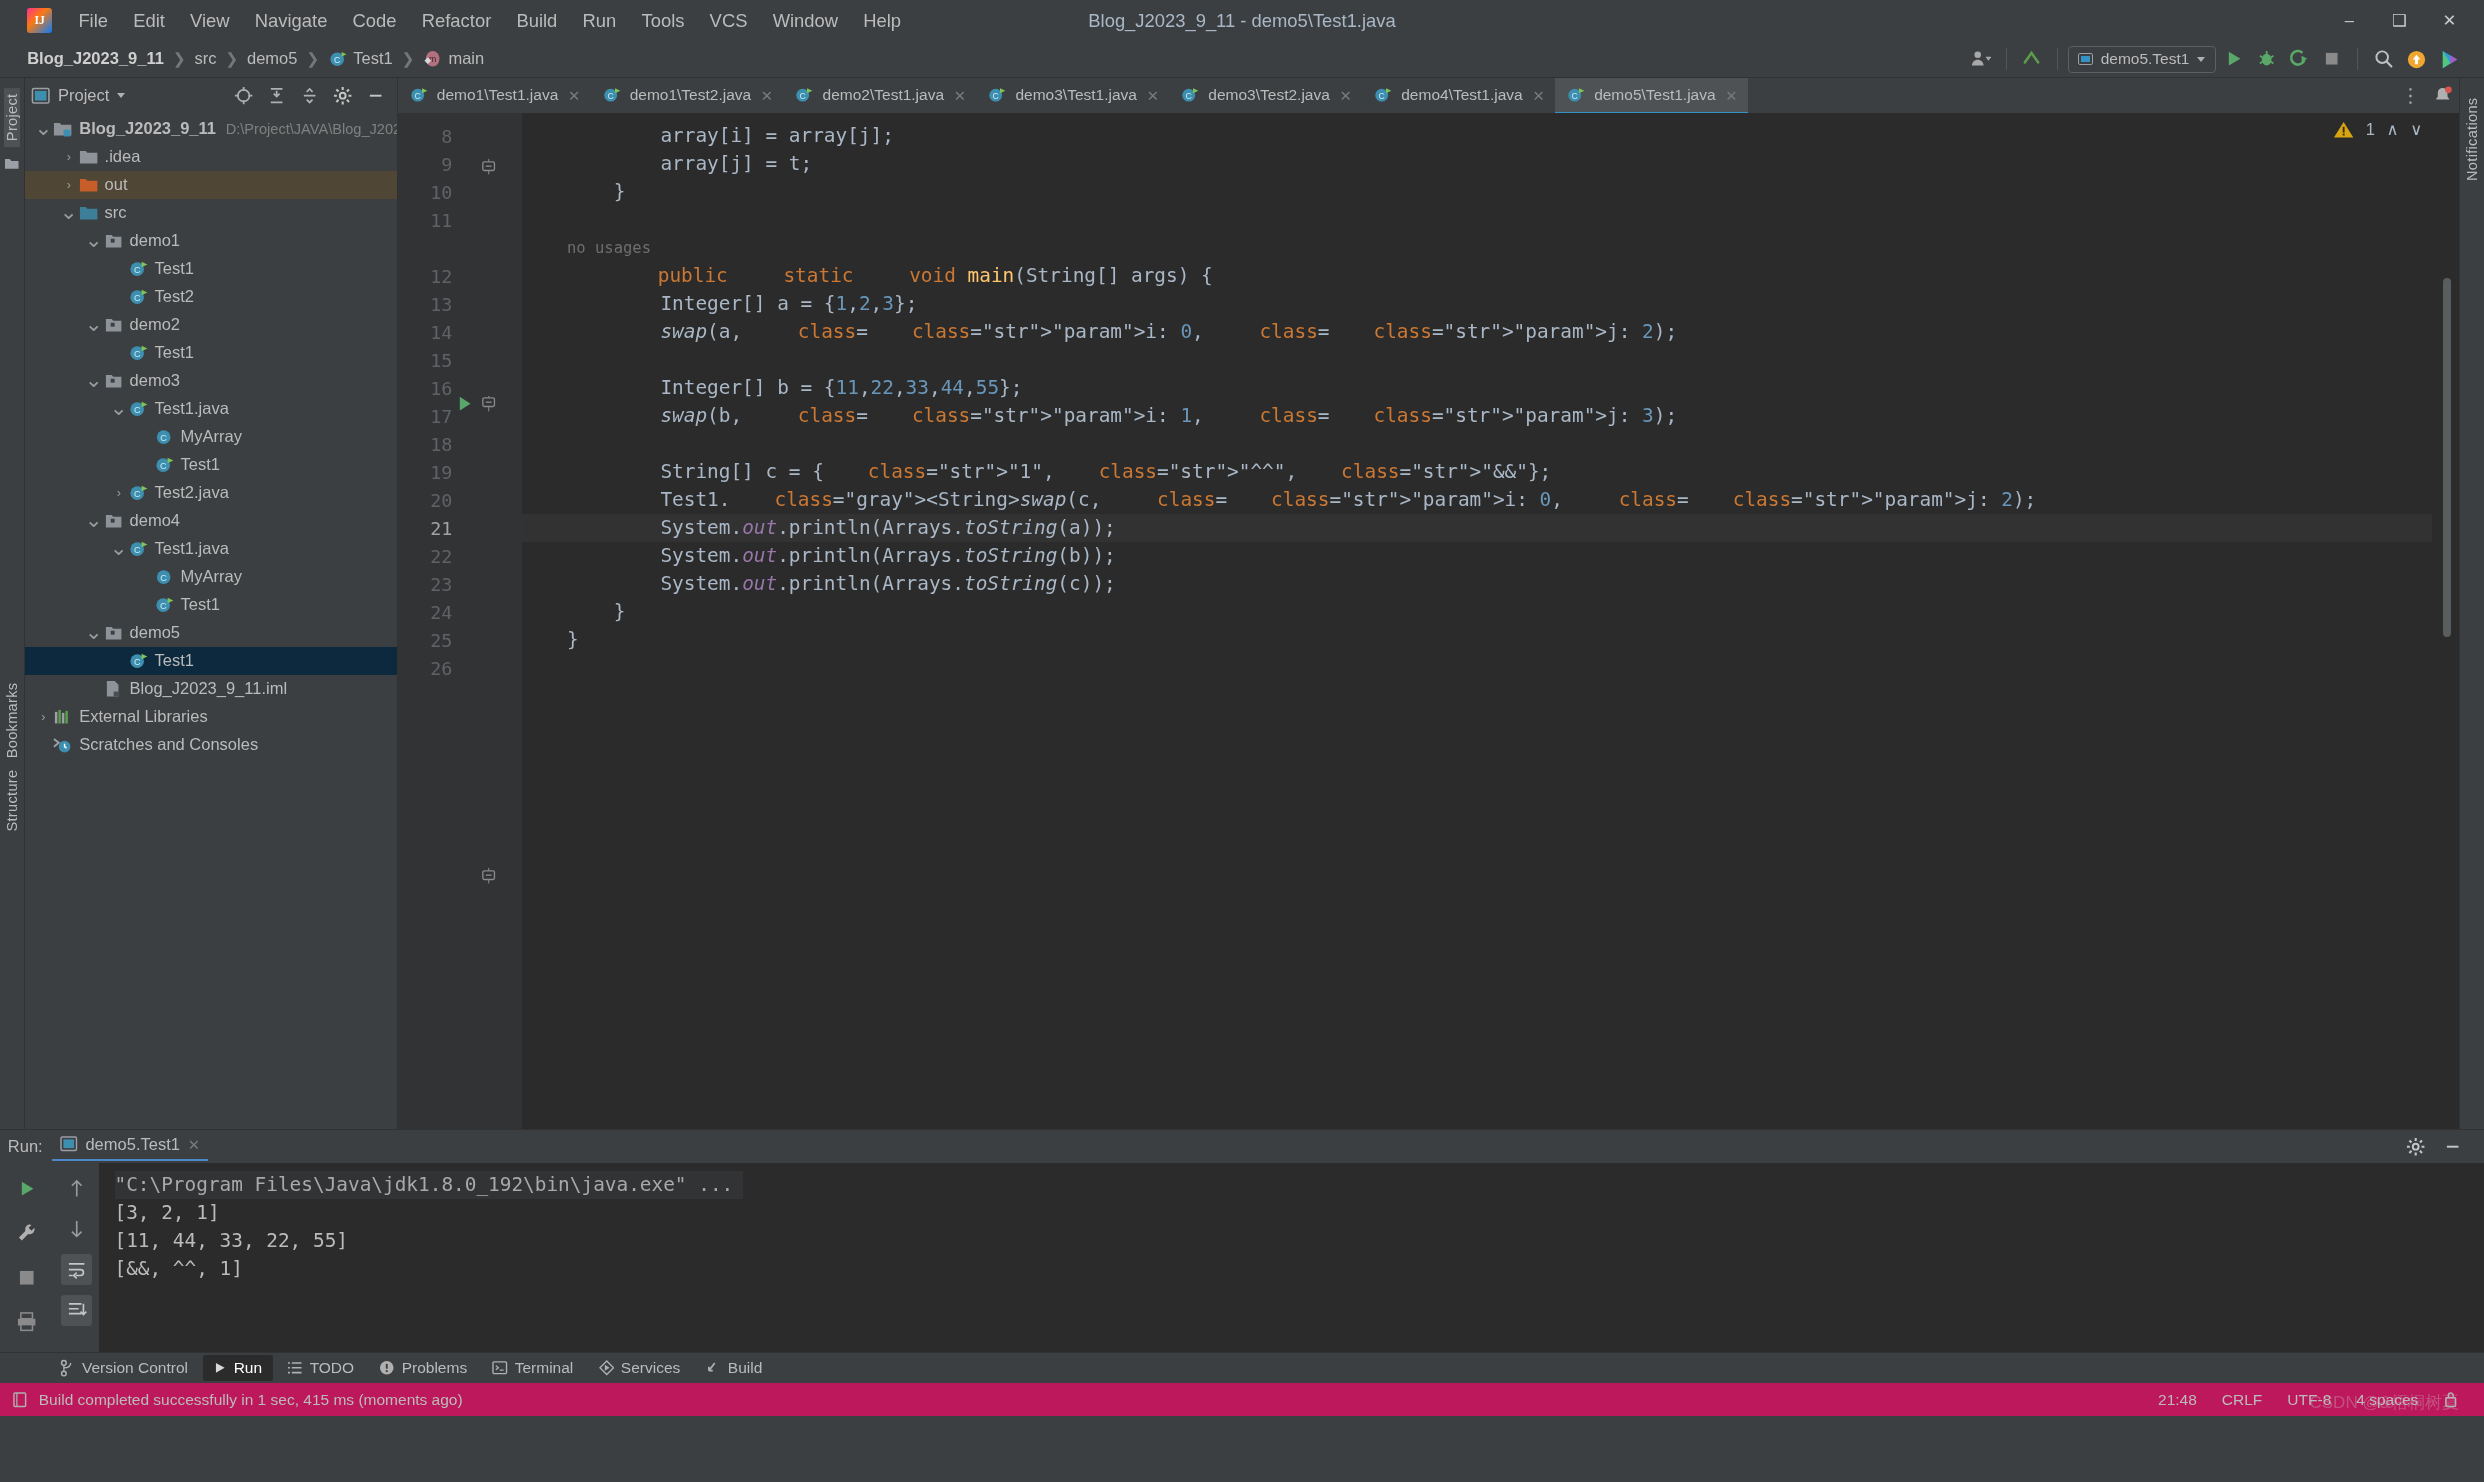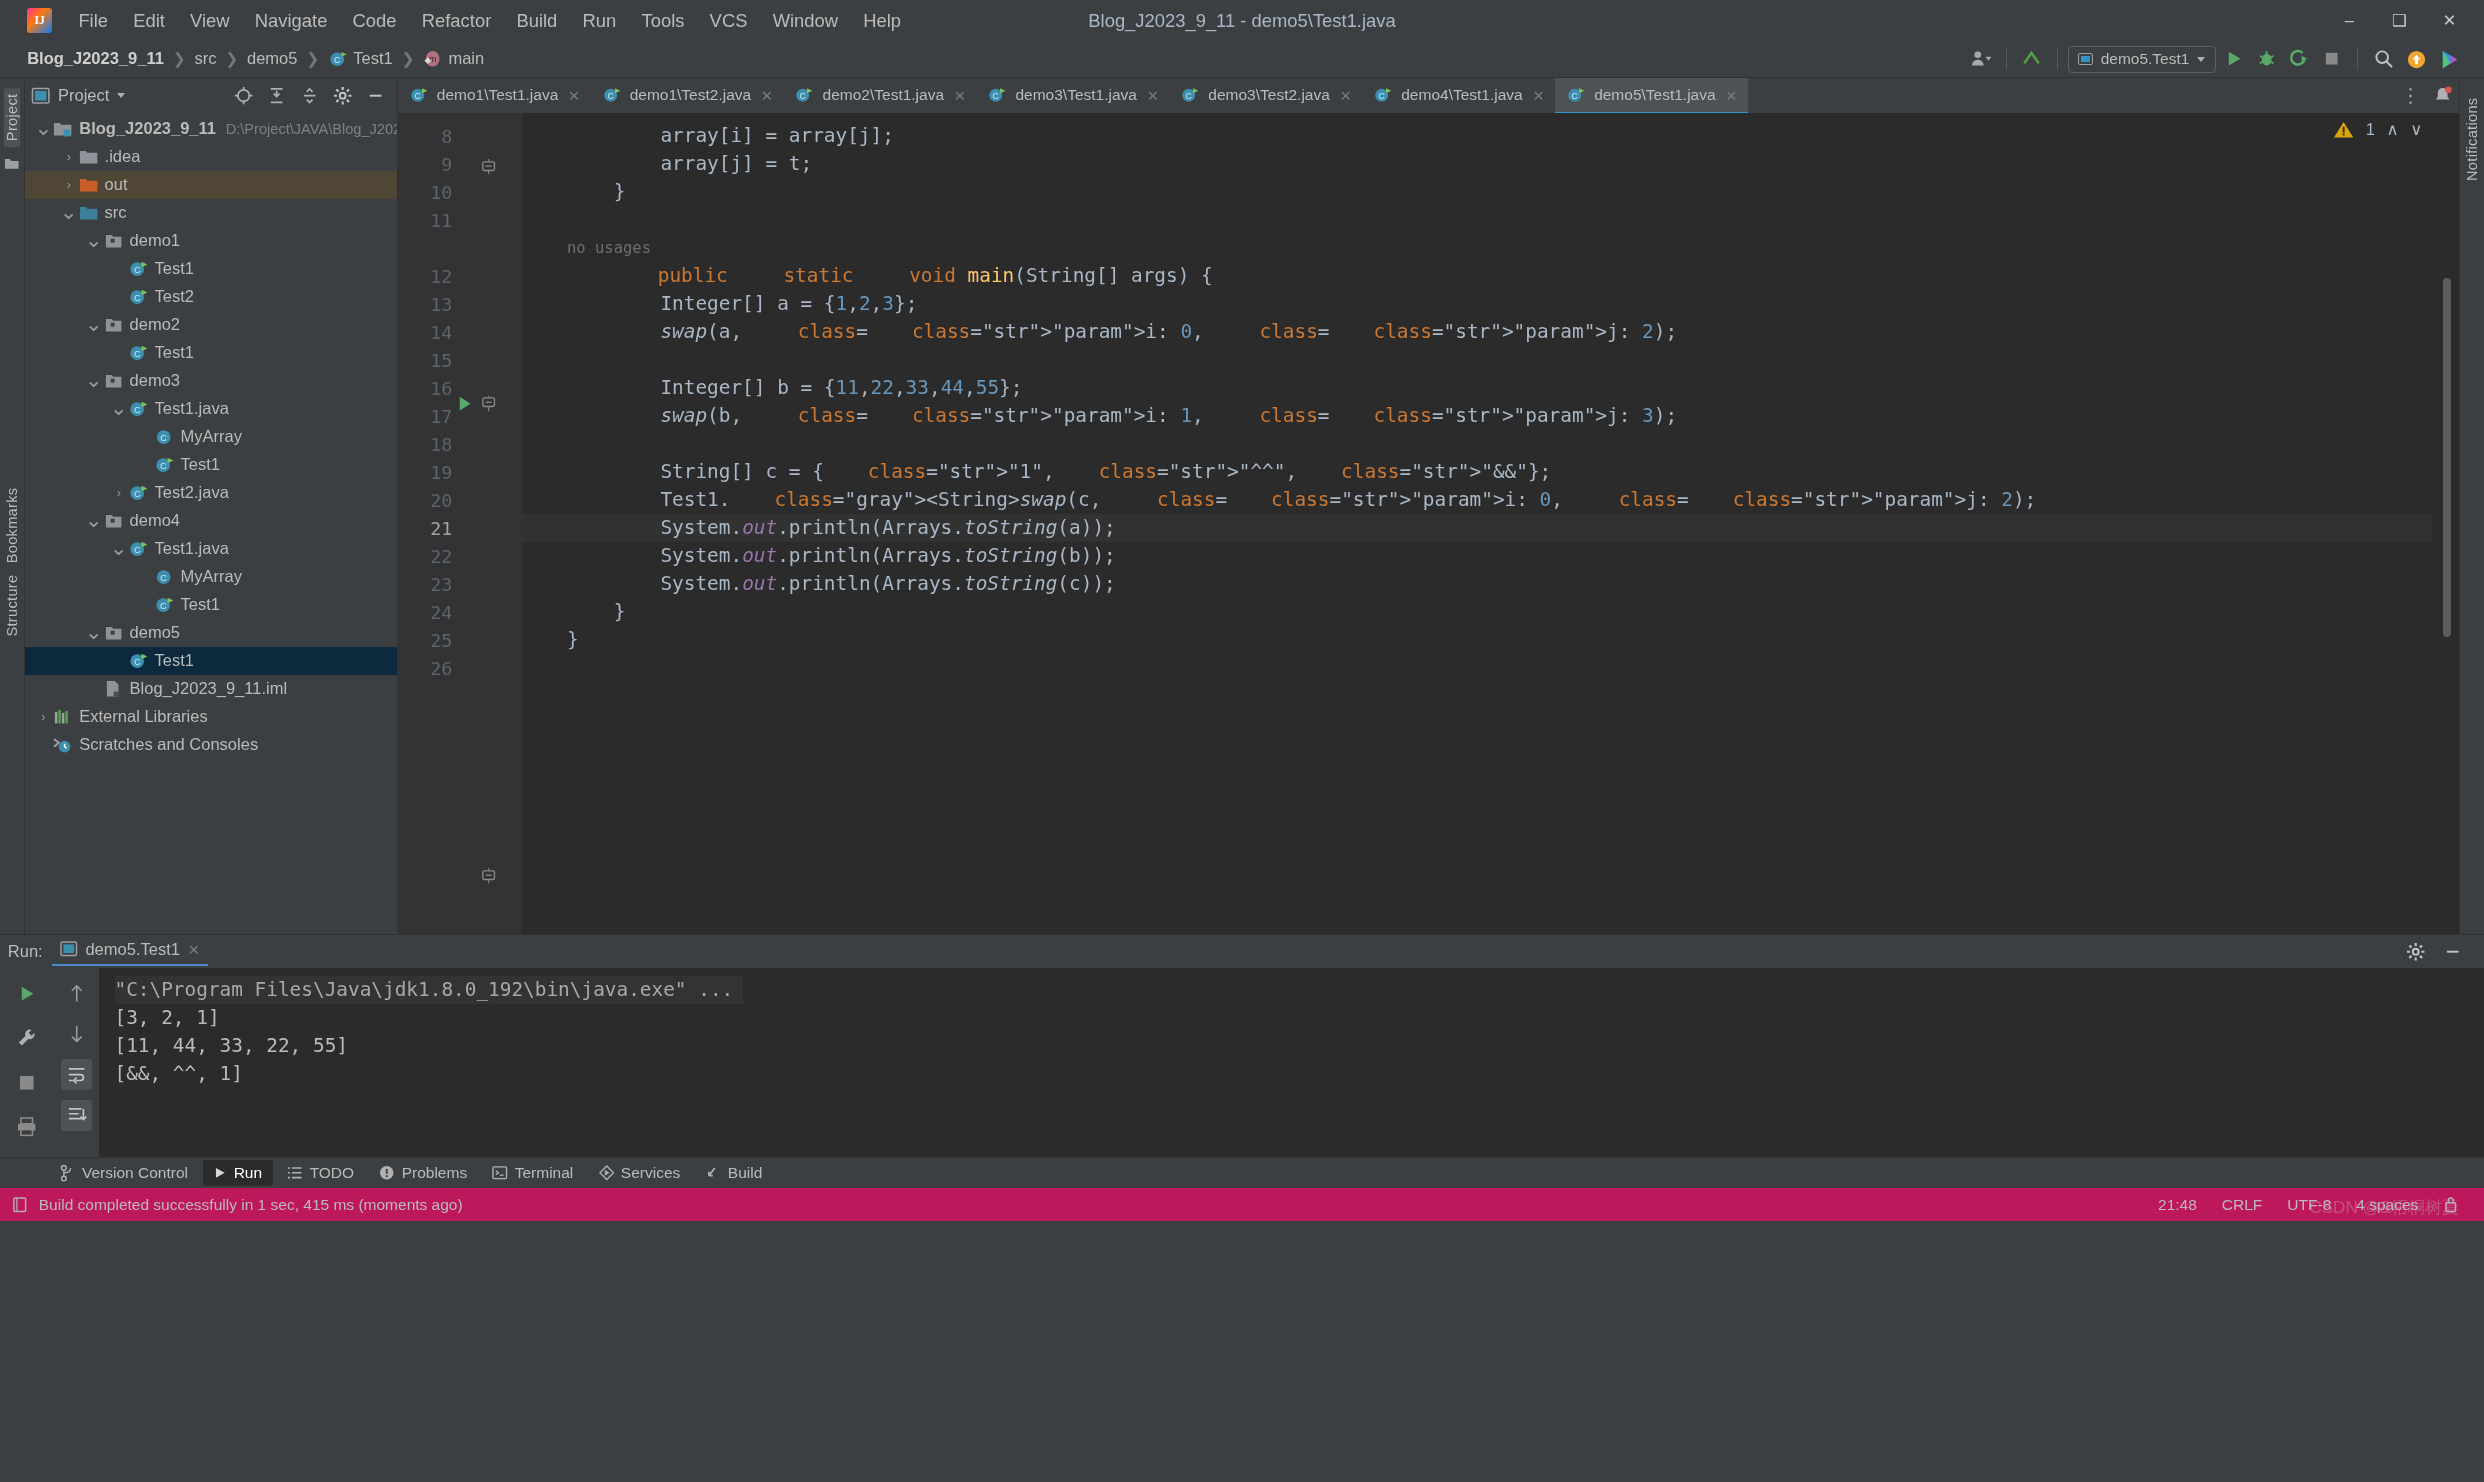--- a/index.html
+++ b/index.html
@@ -3,21 +3,21 @@
 <meta charset="utf-8">
 <style>
   * { box-sizing: border-box; margin: 0; padding: 0; }
   html, body {
     width: 2484px; height: 1483px;
     background: #3c3f41;
     font-family: "Liberation Sans", sans-serif;
     overflow: hidden;
     color: #bbbbbb;
   }
-  .app { position: relative; width: 2484px; height: 1221px; background: #3c3f41; display: flex; flex-direction: column; justify-content: flex-end; }
+  .app { position: relative; width: 2484px; height: 1416px; background: #3c3f41; display: flex; flex-direction: column; justify-content: flex-end; }
 
   
   .menubar { height: 41px; background: #3c3f41; display: flex; align-items: center; padding: 0 9.7px; flex: 0 0 41px; position: relative; }
   .ij-logo { width: 25px; height: 25px; margin: 0 13.6px 0 17.5px; border-radius: 2.9px;
     background: linear-gradient(135deg,#ff318c 0%,#f97a12 40%,#087cfa 100%);
     display: flex; align-items: center; justify-content: center; }
   .ij-logo span { color: #fff; font-size: 11.6px; font-weight: bold; font-family: "Liberation Serif", serif; }
   .menu-item { font-size: 18.4px; color: #bbbbbb; padding: 3.9px 12.6px; cursor: default; white-space: nowrap; }
   .win-title { position: absolute; left: 0; right: 0; text-align: center; font-size: 18.4px; color: #a9b7c6; pointer-events: none; }
   .win-ctrl { margin-left: auto; display: flex; align-items: center; gap: 0; }

